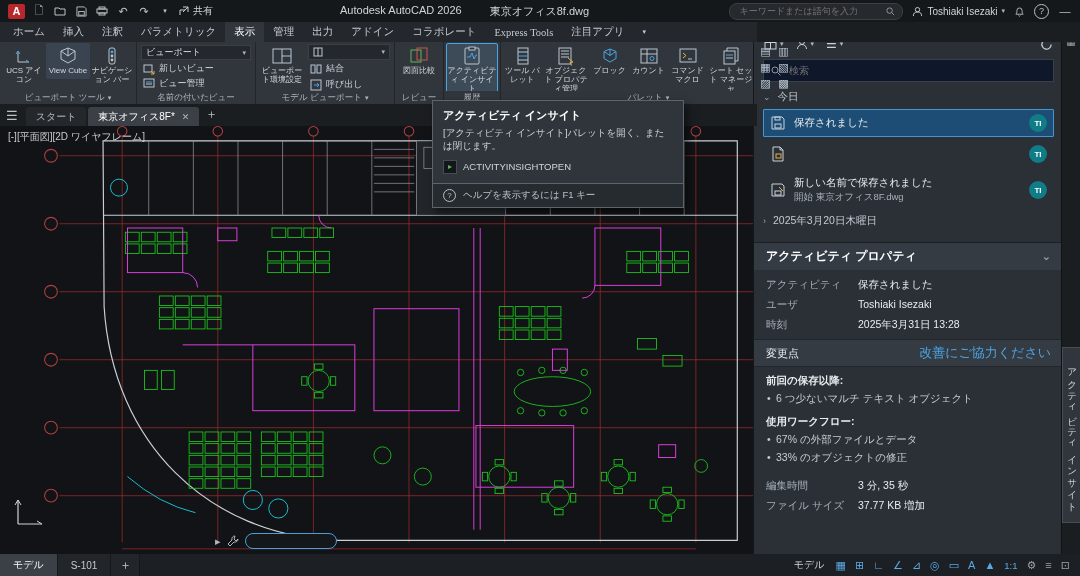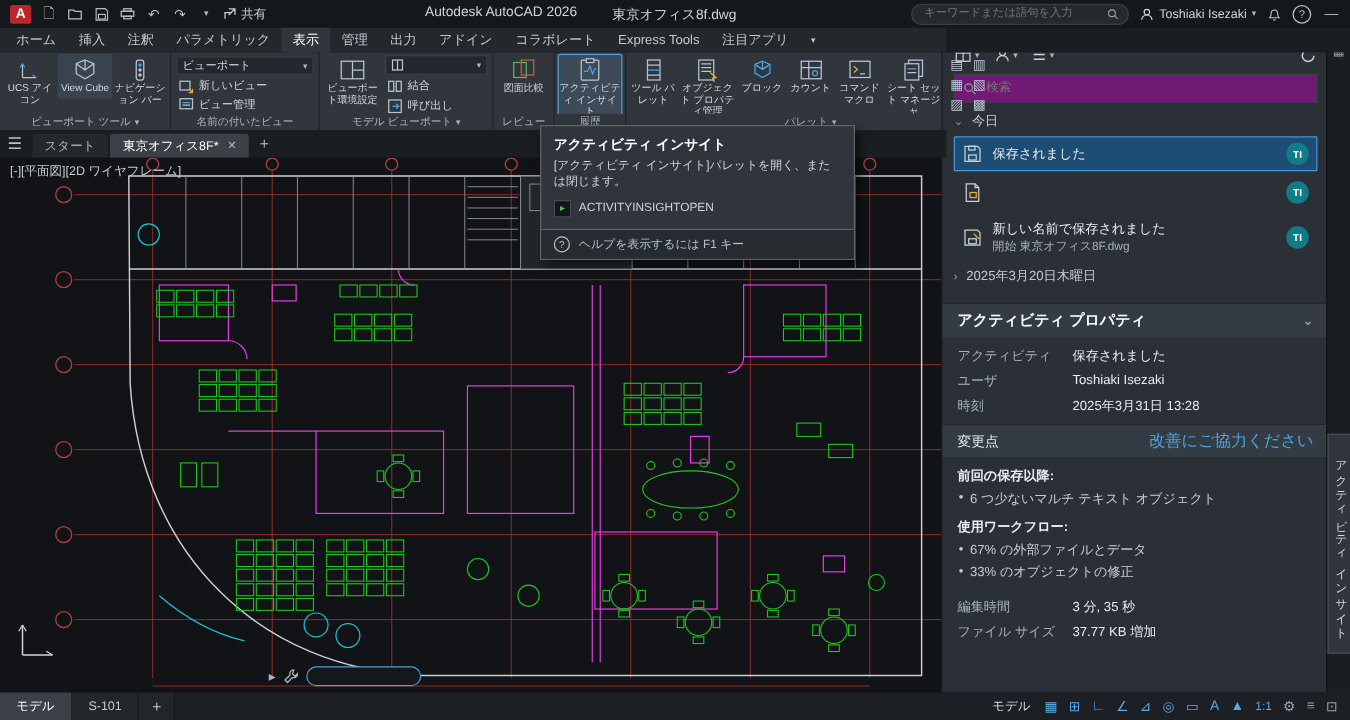--- a/index.html
+++ b/index.html
@@ -13,29 +13,29 @@
   .logo{width:17px;height:15px;background:#b8272c;color:#fff;font-weight:bold;font-size:11px;
         display:flex;align-items:center;justify-content:center;border-radius:2px;}
   .qicon{color:#b9c1c8;font-size:11px;width:14px;text-align:center;cursor:default;}
   .qicon svg{display:block;margin:auto;}
   .share{display:flex;align-items:center;gap:4px;color:#c9d1d8;font-size:10px;}
   .title-center{position:absolute;left:340px;display:flex;gap:28px;color:#cfd5da;font-size:11px;}
   .tb-right{margin-left:auto;display:flex;align-items:center;gap:9px;}
   .tb-search{width:158px;height:15px;background:#26292d;border:1px solid #3a4046;border-radius:8px;
              display:flex;align-items:center;padding:0 7px;gap:5px;}
   .tb-search input{flex:1;background:transparent;border:0;outline:0;color:#9aa2aa;font-size:9px;
-                   font-family:Liberation Mono, monospace;}
+                   font-family:Liberation Serif, serif;}
   .user{display:flex;align-items:center;gap:4px;color:#cfd5da;font-size:10px;}
   .helpq{width:13px;height:13px;border:1px solid #b9c1c8;border-radius:50%;color:#b9c1c8;
          font-size:9px;display:flex;align-items:center;justify-content:center;}
 
   
   .rtabs{position:absolute;top:22px;left:0;width:753px;height:20px;background:#24282c;
          display:flex;align-items:stretch;padding-left:4px;z-index:30;}
-  .rtab{padding:0 9px;display:flex;align-items:center;color:#c3cad1;font-size:10.5px;cursor:default;}
+  .rtab{padding:0 9px;display:flex;align-items:center;color:#c3cad1;font-size:10.5px;cursor:default;font-family:Liberation Serif, serif;}
   .rtab.active{background:#31363c;color:#fff;}
   .fill-right{position:absolute;top:22px;left:753px;right:0;height:20px;background:#1b1e21;z-index:29;}
 
   
   .ribbon{position:absolute;top:42px;left:0;width:753px;height:62px;background:#31363c;
           display:flex;z-index:30;}
   .panel{display:flex;flex-direction:column;border-right:1px solid #22262a;}
   .panel-body{flex:1;display:flex;align-items:flex-start;padding:1px 2px;overflow:hidden;}
   .panel-label{height:13px;display:flex;align-items:center;justify-content:center;gap:3px;
                font-size:8.5px;color:#aeb6bd;padding:0 3px;white-space:nowrap;}
@@ -73,21 +73,21 @@
   .cmd-ic{color:#aeb6bd;font-size:11px;}
   .cmd-input{width:78px;height:14px;background:#15181b;border:1px solid #4a9fd8;border-radius:8px;
              color:#d6dbe0;font-size:9px;padding:0 6px;outline:0;font-family:inherit;}
 
   
   .palette{position:absolute;top:30px;left:753px;width:309px;height:524px;background:#2b3036;
            border-left:1px solid #15181a;display:flex;flex-direction:column;z-index:20;}
   .pal-toolbar{height:28px;display:flex;align-items:center;gap:12px;padding:0 10px;}
   .pal-tool{display:flex;align-items:center;gap:3px;color:#c9d1d8;}
   .pal-sp{flex:1;}
-  .pal-search{margin:1px 9px 4px;height:21px;background:#701a75;border:1px solid #3a4047;
+  .pal-search{margin:1px 9px 4px;height:21px;background:#0f172a;border:1px solid #3a4047;
               display:flex;align-items:center;gap:6px;padding:0 7px;}
   .pal-search input{flex:1;background:transparent;border:0;outline:0;color:#8e969d;font-size:10px;
                     font-family:inherit;}
   .pal-list{display:flex;flex-direction:column;padding:2px 9px;gap:3px;}
   .group-hdr{display:flex;align-items:center;gap:7px;color:#c3cad1;font-size:10.5px;height:18px;}
   .chev{color:#9aa2aa;font-size:9px;}
   .pitem{display:flex;align-items:center;gap:8px;padding:4px 6px;border:1px solid transparent;
          border-radius:1px;}
   .pitem.sel{background:#1d4d74;border-color:#4296d8;}
   .pitem .txts{display:flex;flex-direction:column;gap:1px;}

